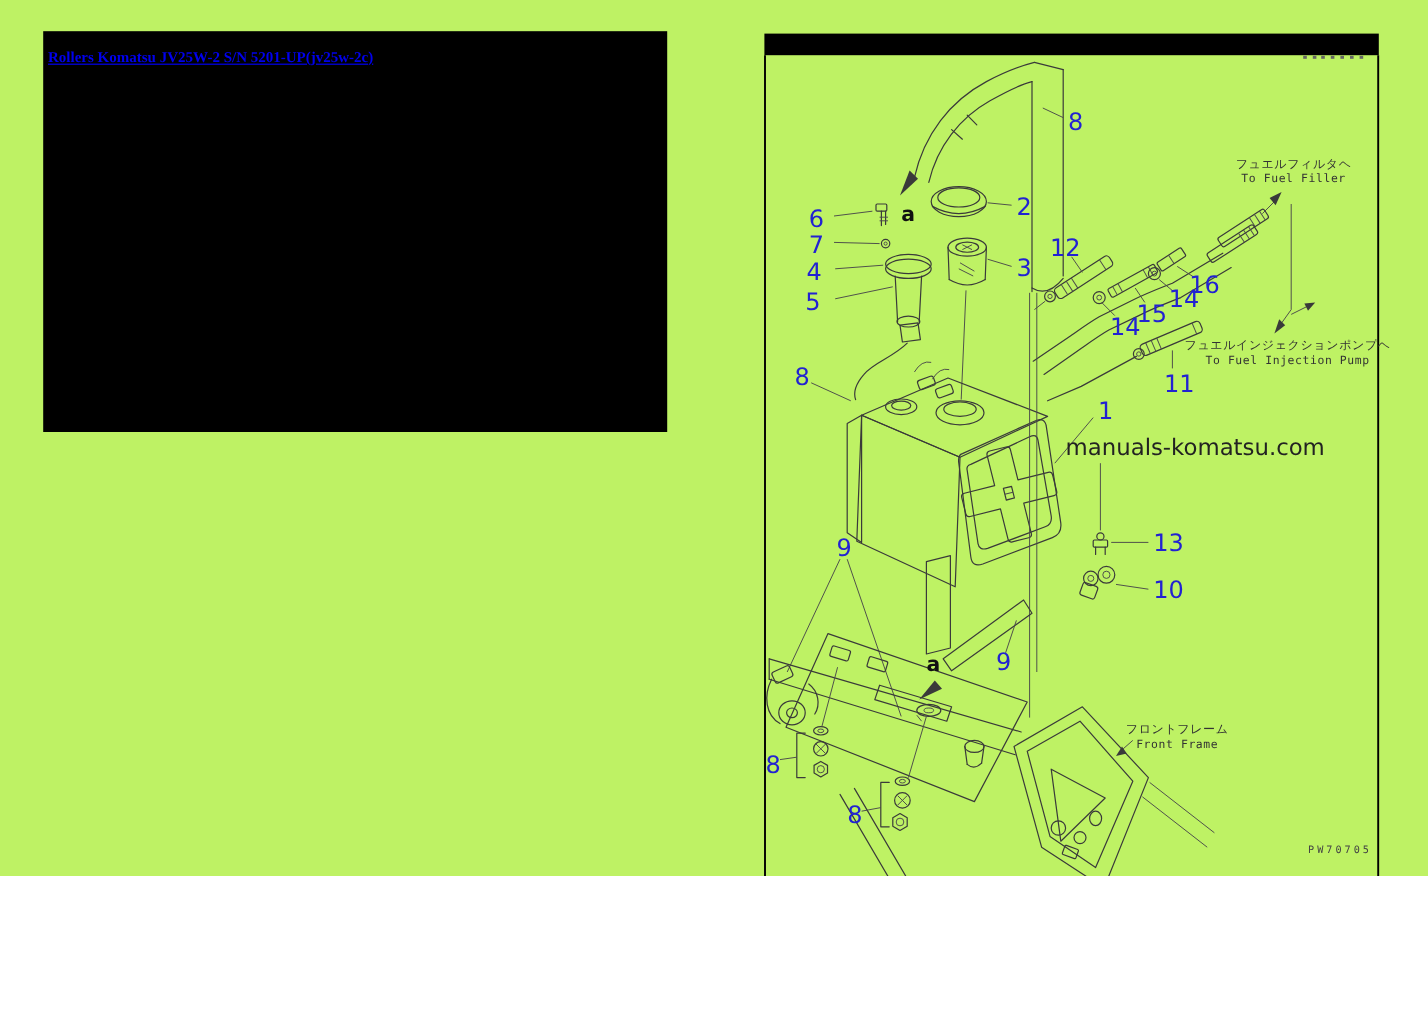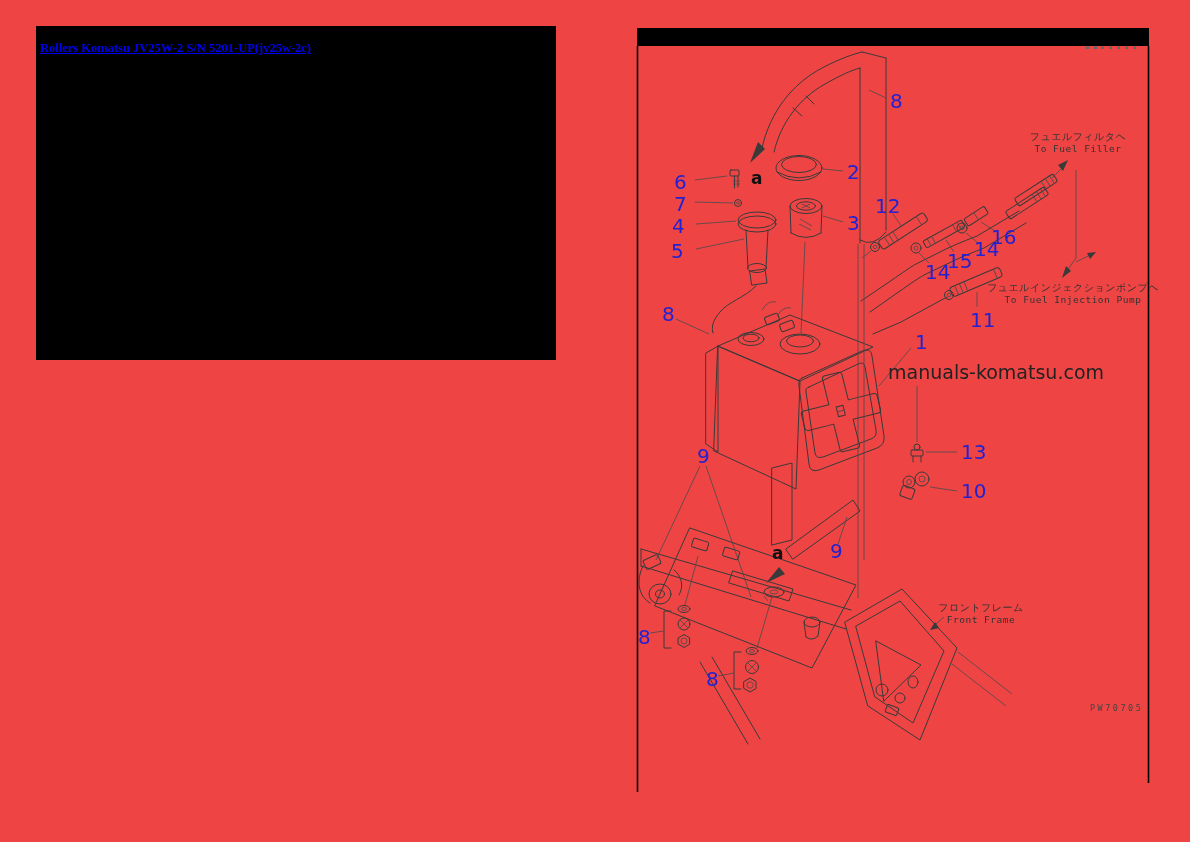--- a/index.html
+++ b/index.html
@@ -1,16 +1,16 @@
 <!DOCTYPE html>
 <html><head>
 <meta charset="utf-8">
 <style>
   html,body{margin:0;padding:0;background:#fff;}
-  .page{position:relative;width:1190px;height:842px;background:#ef4444;overflow:hidden;
+  .page{position:relative;width:1190px;height:730px;background:#bef264;overflow:hidden;
         font-family:"Liberation Sans",sans-serif;}
   .cover{position:absolute;left:36px;top:26px;width:520px;height:334px;background:#000;}
   .cover a{display:inline-block;margin:15px 0 0 4px;font-family:"Liberation Serif",serif;
            font-weight:bold;font-size:12.5px;color:#0000ee;text-decoration:underline;}
   svg.diagram{position:absolute;left:0;top:0;}
   .ln{stroke:#3a3a3a;fill:none;stroke-width:1;stroke-linejoin:round;stroke-linecap:round;}
   .thin{stroke:#4a4a4a;fill:none;stroke-width:0.8;}
   .fillg{fill:#3a3a3a;stroke:none;}
   .frame{stroke:#000;stroke-width:1.6;}
   .co{font-family:"DejaVu Sans",sans-serif;font-size:20px;fill:#2222d2;}

